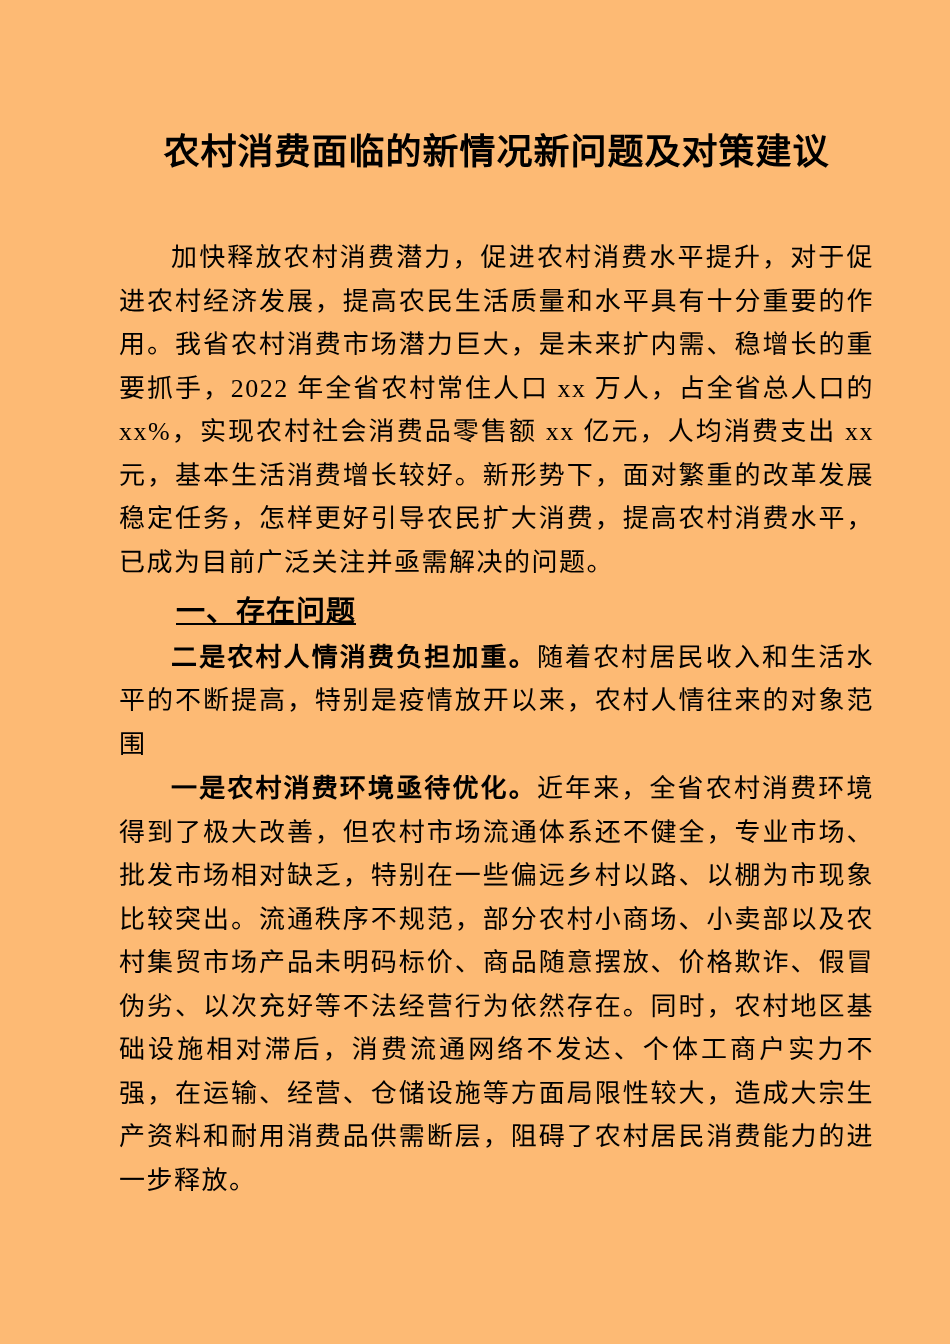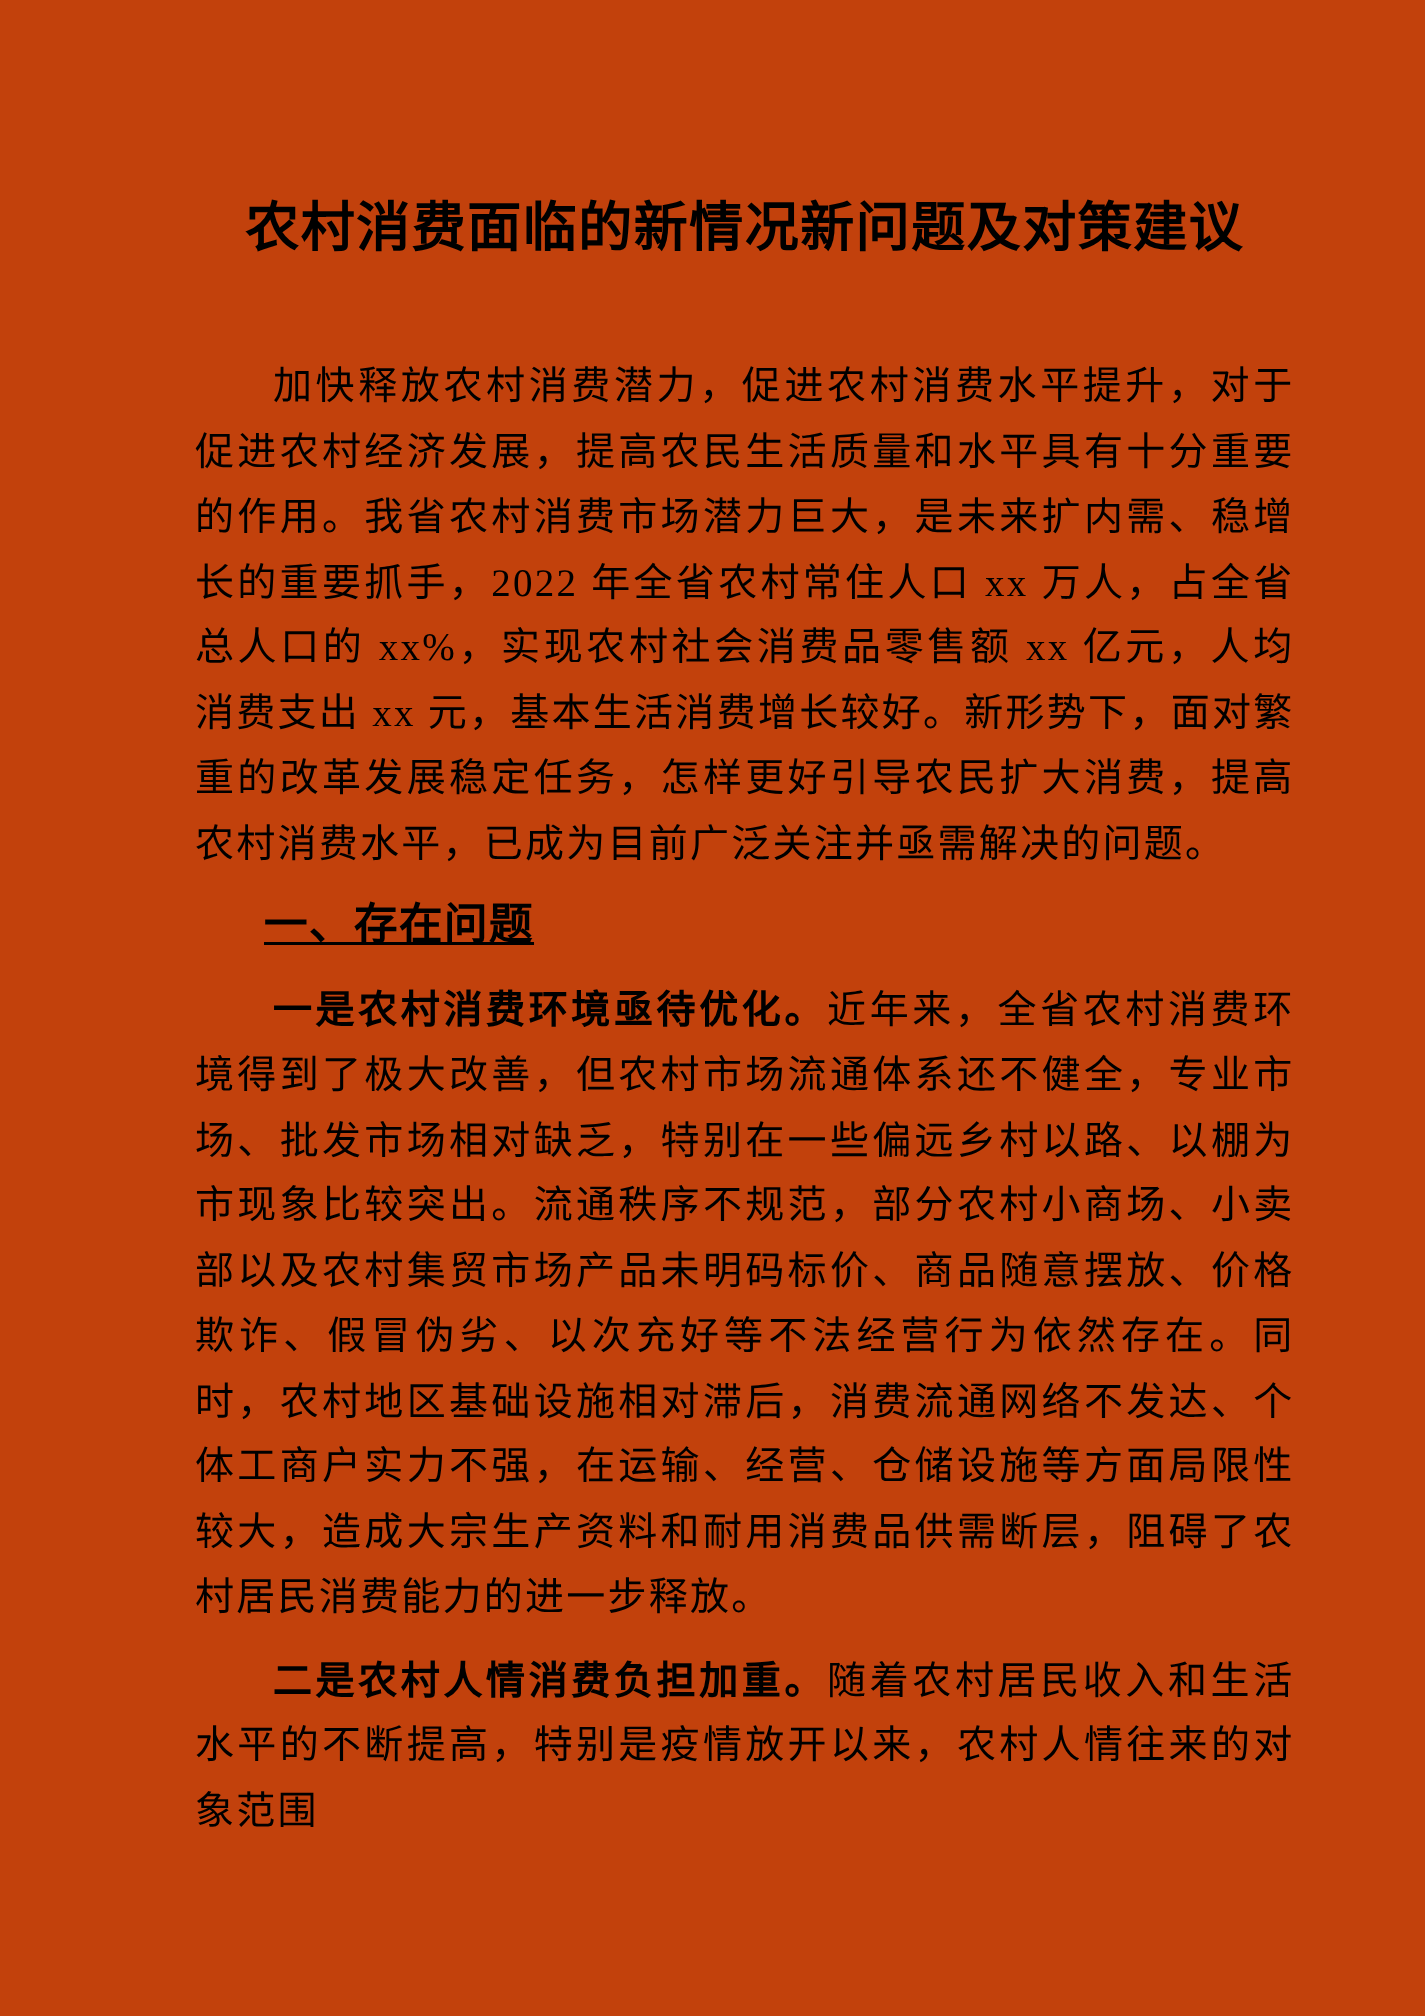--- a/index.html
+++ b/index.html
@@ -5,41 +5,41 @@
   html, body {
     margin: 0;
     padding: 0;
     background: #ffffff;
   }
   .page {
     position: relative;
     width: 950px;
     height: 1344px;
     margin: 0 auto;
-    background: #c2410c;
+    background: #fdba74;
     color: #000000;
     overflow: hidden;
     box-sizing: border-box;
     padding: 128px 75px 0 118px;
     font-family: "Liberation Serif", "DejaVu Serif", serif;
   }
   .doc-title {
     margin: 0;
     font-size: 36px;
     line-height: 48px;
     font-weight: bold;
     text-align: center;
     letter-spacing: 1px;
     font-family: "Liberation Serif", "DejaVu Serif", serif;
   }
   .doc-body {
     margin-top: 60px;
   }
   .para {
-    margin: 12px;
+    margin: 1px;
     font-size: 26px;
     line-height: 43.5px;
     text-align: justify;
     text-justify: inter-ideograph;
     text-indent: 2em;
     letter-spacing: 1.5px;
     font-weight: 400;
   }
   .para .lead {
     font-weight: bold;
@@ -56,16 +56,16 @@
   }
 </style>
 </head>
 <body>
 
 <div class="page">
   <h1 class="doc-title">农村消费面临的新情况新问题及对策建议</h1>
   <div class="doc-body">
       <p class="para">加快释放农村消费潜力，促进农村消费水平提升，对于促进农村经济发展，提高农民生活质量和水平具有十分重要的作用。我省农村消费市场潜力巨大，是未来扩内需、稳增长的重要抓手，2022 年全省农村常住人口 xx 万人，占全省总人口的 xx%，实现农村社会消费品零售额 xx 亿元，人均消费支出 xx 元，基本生活消费增长较好。新形势下，面对繁重的改革发展稳定任务，怎样更好引导农民扩大消费，提高农村消费水平，已成为目前广泛关注并亟需解决的问题。</p>
       <h2 class="heading">一、存在问题</h2>
+      <p class="para"><strong class="lead">二是农村人情消费负担加重。</strong>随着农村居民收入和生活水平的不断提高，特别是疫情放开以来，农村人情往来的对象范围</p>
       <p class="para"><strong class="lead">一是农村消费环境亟待优化。</strong>近年来，全省农村消费环境得到了极大改善，但农村市场流通体系还不健全，专业市场、批发市场相对缺乏，特别在一些偏远乡村以路、以棚为市现象比较突出。流通秩序不规范，部分农村小商场、小卖部以及农村集贸市场产品未明码标价、商品随意摆放、价格欺诈、假冒伪劣、以次充好等不法经营行为依然存在。同时，农村地区基础设施相对滞后，消费流通网络不发达、个体工商户实力不强，在运输、经营、仓储设施等方面局限性较大，造成大宗生产资料和耐用消费品供需断层，阻碍了农村居民消费能力的进一步释放。</p>
-      <p class="para"><strong class="lead">二是农村人情消费负担加重。</strong>随着农村居民收入和生活水平的不断提高，特别是疫情放开以来，农村人情往来的对象范围</p>
     </div>
 </div>
 
 </body></html>

